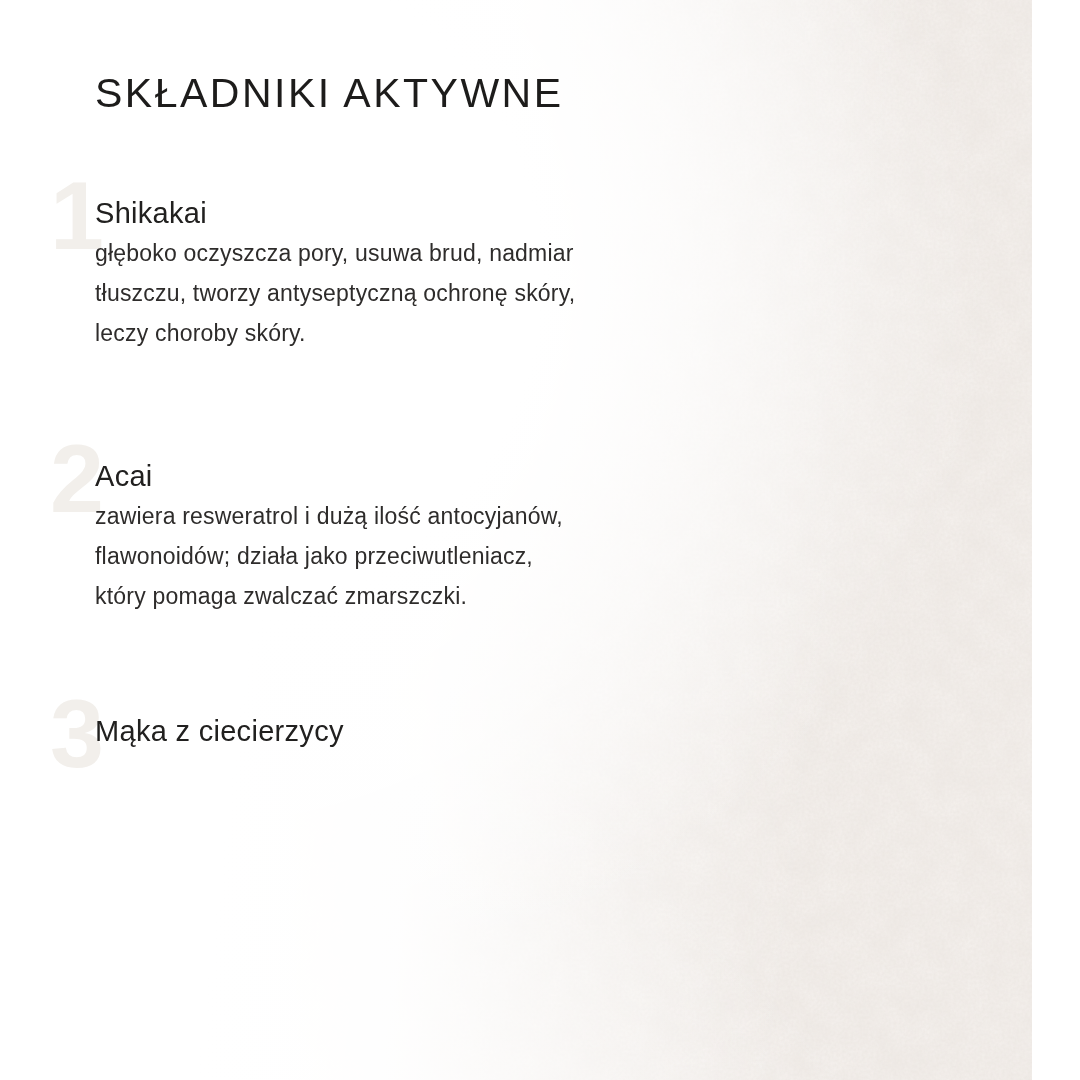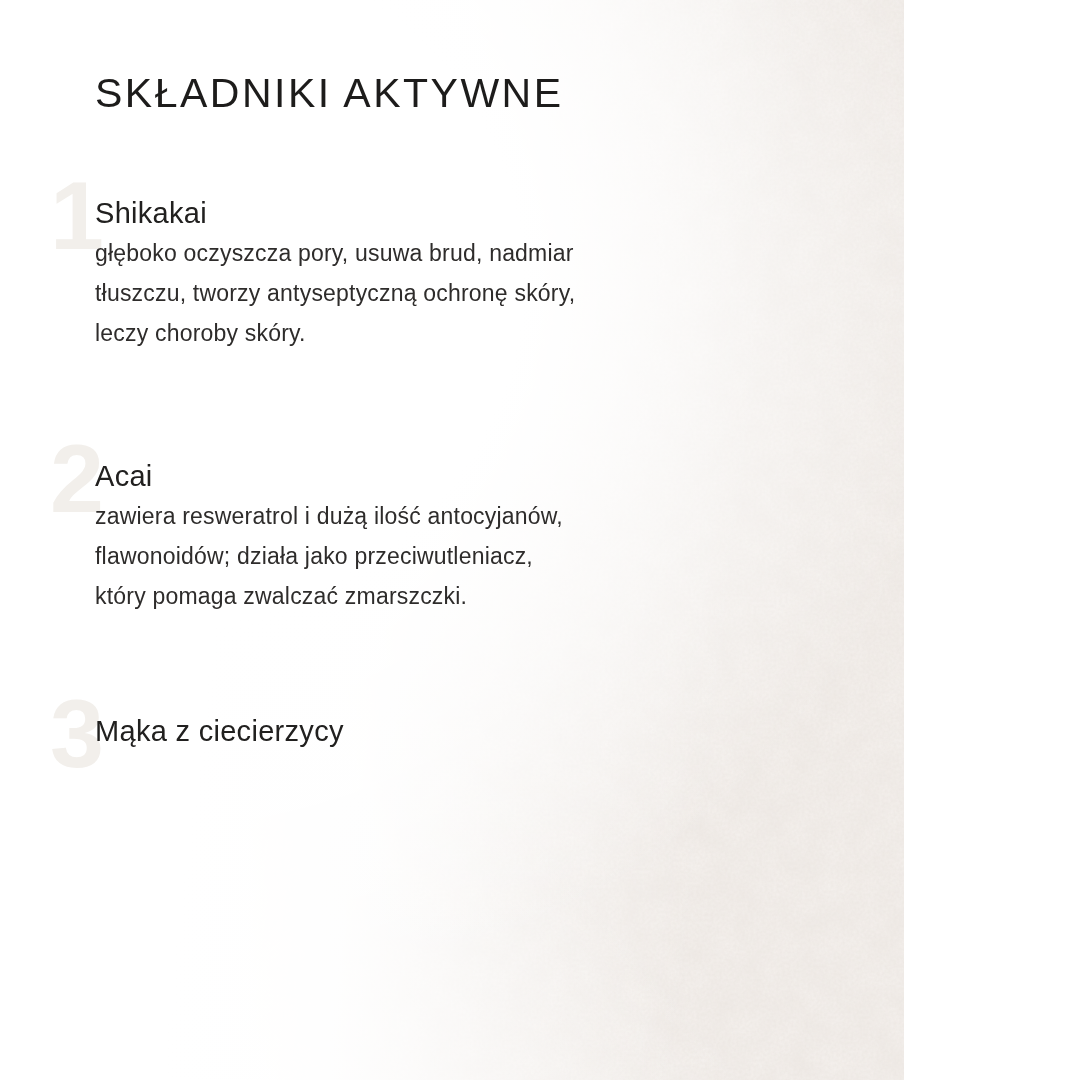--- a/index.html
+++ b/index.html
@@ -2,21 +2,21 @@
 <html lang="pl"><head>
 <meta charset="utf-8">
 <style>
   html, body { margin: 0; padding: 0; }
   body {
     font-family: "Liberation Sans", sans-serif;
     background: #ffffff;
   }
   .canvas {
     position: relative;
-    width: 904px;
+    width: 1032px;
     height: 1080px;
     overflow: hidden;
     background: #ffffff;
   }
   
   .texture {
     position: absolute;
     top: 0; left: 0;
     width: 1080px; height: 1080px;
     display: block;

